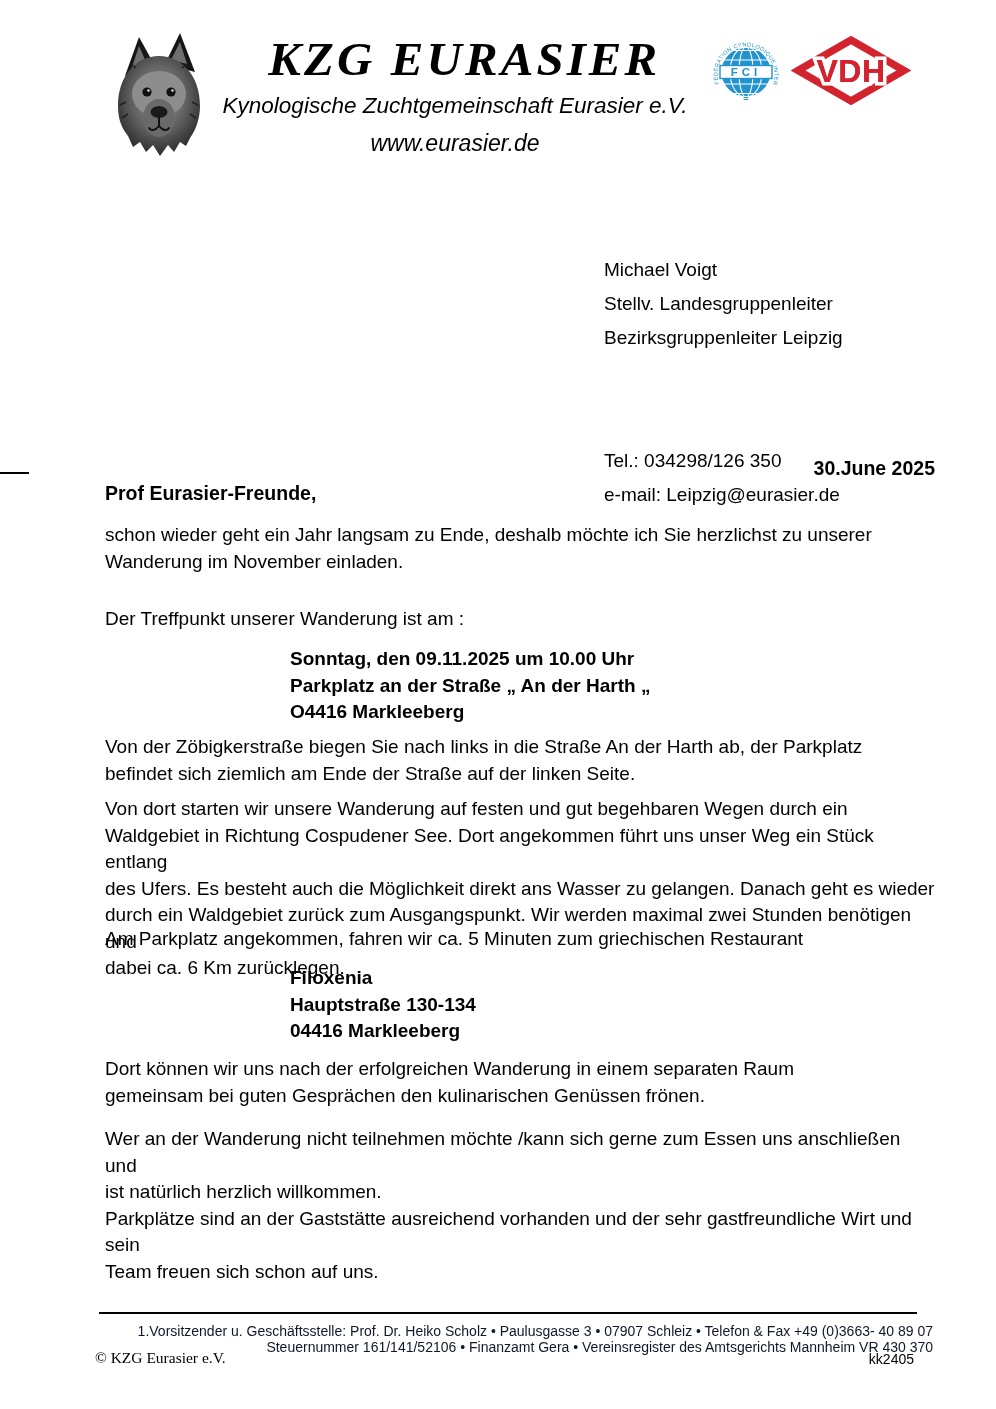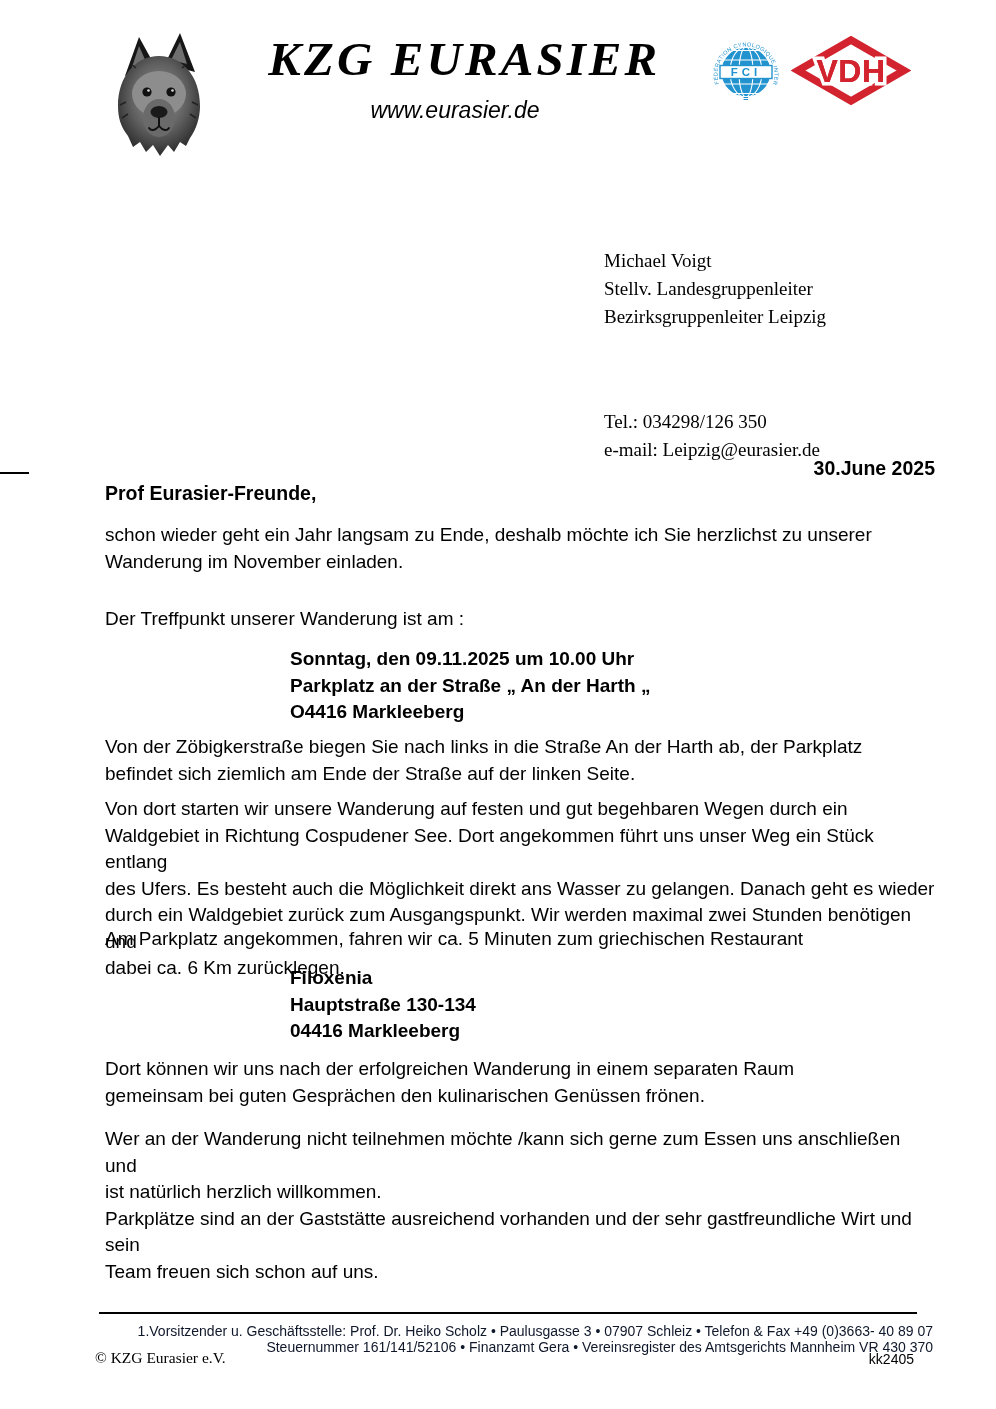--- a/index.html
+++ b/index.html
@@ -29,22 +29,22 @@
   .org-subtitle {
     font-style: italic; font-size: 22.5px; margin-top: 7px; white-space: nowrap;
   }
   .org-site { font-style: italic; font-size: 23px; margin-top: 11px; }
   .fci-logo { position: absolute; left: 711px; top: 36px; width: 70px; height: 70px; }
   .vdh-logo { position: absolute; left: 791px; top: 35px; width: 120px; height: 71px; }
 
   
   .contact {
     position: absolute; left: 604px; top: 219px;
-    font-family: Liberation Serif, serif;
-    font-size: 19px; line-height: 28px; white-space: pre-line;
+    font-family: Liberation Sans, sans-serif;
+    font-size: 19px; line-height: 34px; white-space: pre-line;
   }
   .contact .gap { height: 21px; }
 
   
   .fold-mark { position: absolute; left: 0; top: 472px; width: 29px; height: 2px; background: #000; }
 
   
   .body-block {
     position: absolute; left: 105px; width: 830px;
     font-size: 19px; line-height: 26.5px; white-space: pre-line;
@@ -104,20 +104,21 @@
     <circle cx="60.5" cy="58.5" r="1.3" fill="#ddd"></circle>
 
     <ellipse cx="47" cy="80" rx="8.5" ry="6" fill="#1a1a1a"></ellipse>
     <path d="M47,86 L47,94 M47,94 C43,99 39,99 37,96 M47,94 C51,99 55,99 57,96" stroke="#111" stroke-width="2" fill="none" stroke-linecap="round"></path>
 
     <path d="M14,70 l-6,3 M16,82 l-6,4 M80,70 l6,3 M78,82 l6,4 M24,36 l-5,-4 M70,36 l5,-4" stroke="#222" stroke-width="1.6" fill="none"></path>
   </svg>
 
   <div class="header-center">
     <div class="org-name">KZG EURASIER</div>
+    <div class="org-subtitle">Kynologische Zuchtgemeinschaft Eurasier e.V.</div>
     <div class="org-site">www.eurasier.de</div>
   </div>
 
   <svg class="fci-logo" viewBox="0 0 70 70" xmlns="http://www.w3.org/2000/svg">
     <defs>
       <path id="fciRing" d="M 8 48 A 28.5 28.5 0 1 1 62 48"></path>
     </defs>
     <circle cx="35" cy="36" r="25" fill="#2293cf"></circle>
 
     <g stroke="#ffffff" stroke-width="1.1" fill="none">

